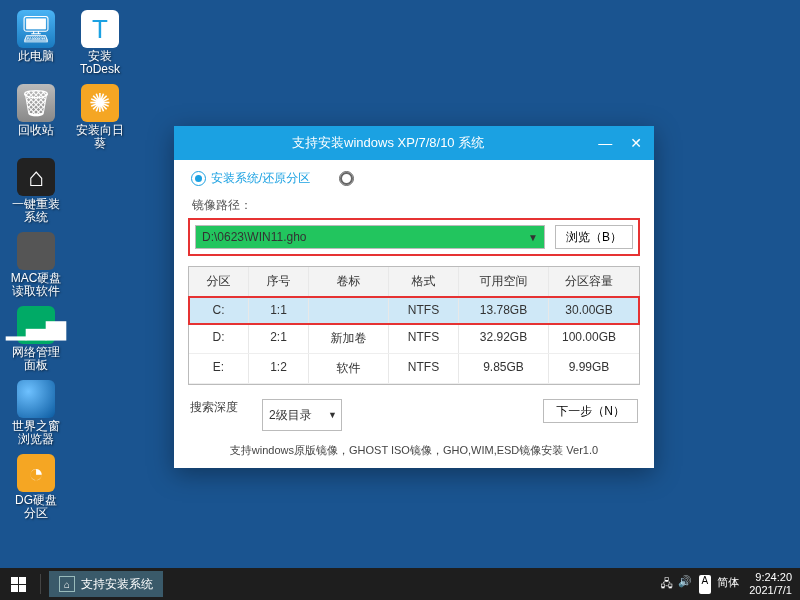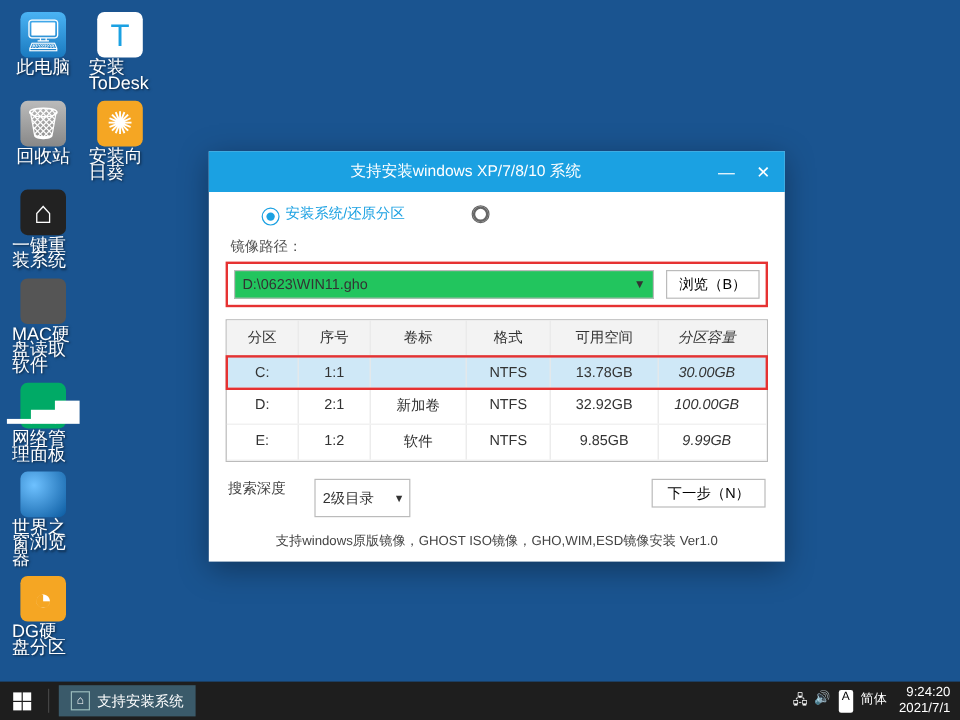--- a/index.html
+++ b/index.html
@@ -12,21 +12,21 @@
   overflow: hidden;
   color: #fff;
 }
 
 
 .desktop-icons { position: absolute; top: 8px; left: 8px; }
 .dicon-col { display: flex; flex-direction: column; gap: 4px; }
 .dicon-row { display: flex; gap: 8px; }
 .dicon { width: 56px; display: flex; flex-direction: column; align-items: center; cursor: pointer; padding: 2px; }
 .dicon .glyph { width: 38px; height: 38px; display: flex; align-items: center; justify-content: center; font-size: 26px; border-radius: 6px; }
-.dicon .lbl { font-size: 15px; margin-top: 2px; text-shadow: 1px 1px 2px rgba(0,0,0,.6); line-height: 13px; }
+.dicon .lbl { font-size: 12px; text-align: center; margin-top: 2px; text-shadow: 1px 1px 2px rgba(0,0,0,.6); line-height: 13px; }
 
 
 .win {
   position: absolute;
   left: 174px; top: 126px;
   width: 480px;
   background: #fff;
   color: #333;
   box-shadow: 0 6px 24px rgba(0,0,0,.35);
 }
@@ -37,21 +37,21 @@
   align-items: center;
   color: #fff;
   font-size: 13px;
   padding: 0 8px;
 }
 .titlebar .title { flex: 1; text-align: center; }
 .titlebar .wctl { display: flex; gap: 10px; font-size: 14px; }
 .titlebar .wctl span { cursor: pointer; padding: 0 4px; }
 
 .mode-row { display: flex; gap: 30px; padding: 10px 18px 8px 18px; align-items: center; font-size: 12px; }
-.mode { display: flex; align-items: flex-end; gap: 6px; margin-left: 27px; }
+.mode { display: flex; align-items: center; gap: 6px; }
 .radio { width: 13px; height: 13px; border-radius: 50%; border: 2px solid #fff; display: inline-block; position: relative; }
 .mode-install .radio { outline: 1px solid #1ba1e2; }
 .mode-install .radio::after { content: ""; width: 7px; height: 7px; background: #1ba1e2; border-radius: 50%; position: absolute; top: 1px; left: 1px; }
 .mode-install { color: #1ba1e2; }
 .mode-backup .radio { border-color: #666; outline: 1px solid #666; }
 .mode-backup { color: #333; }
 
 .path-label { padding: 2px 18px 4px 18px; color: #555; font-size: 12px; }
 
 .path-row {
@@ -76,21 +76,21 @@
 .browse-btn { border: 1px solid #bbb; background: #fff; height: 24px; padding: 0 10px; cursor: pointer; font-size: 12px; }
 
 .part-table {
   margin: 0 14px;
   border: 1px solid #bbb;
   font-size: 12px;
 }
 .part-head, .part-row { display: grid; grid-template-columns: 60px 60px 80px 70px 90px 80px; }
 .part-head { background: #f3f3f3; border-bottom: 1px solid #ccc; }
 .part-head div, .part-row div { padding: 6px 6px; text-align: center; border-right: 1px solid #e8e8e8; }
-.part-head div:last-child, .part-row div:last-child { border-right: none; font-style: italic; }
+.part-head div:last-child, .part-row div:last-child { border-right: none; }
 .part-row { border-bottom: 1px solid #eee; cursor: pointer; }
 .part-row.selected-wrap { outline: 2px solid #e63232; outline-offset: -1px; }
 .part-row.selected { background: #cfe8f7; }
 
 .footer-row {
   display: flex;
   align-items: flex-start;
   padding: 14px 16px 8px 16px;
   gap: 24px;
 }

